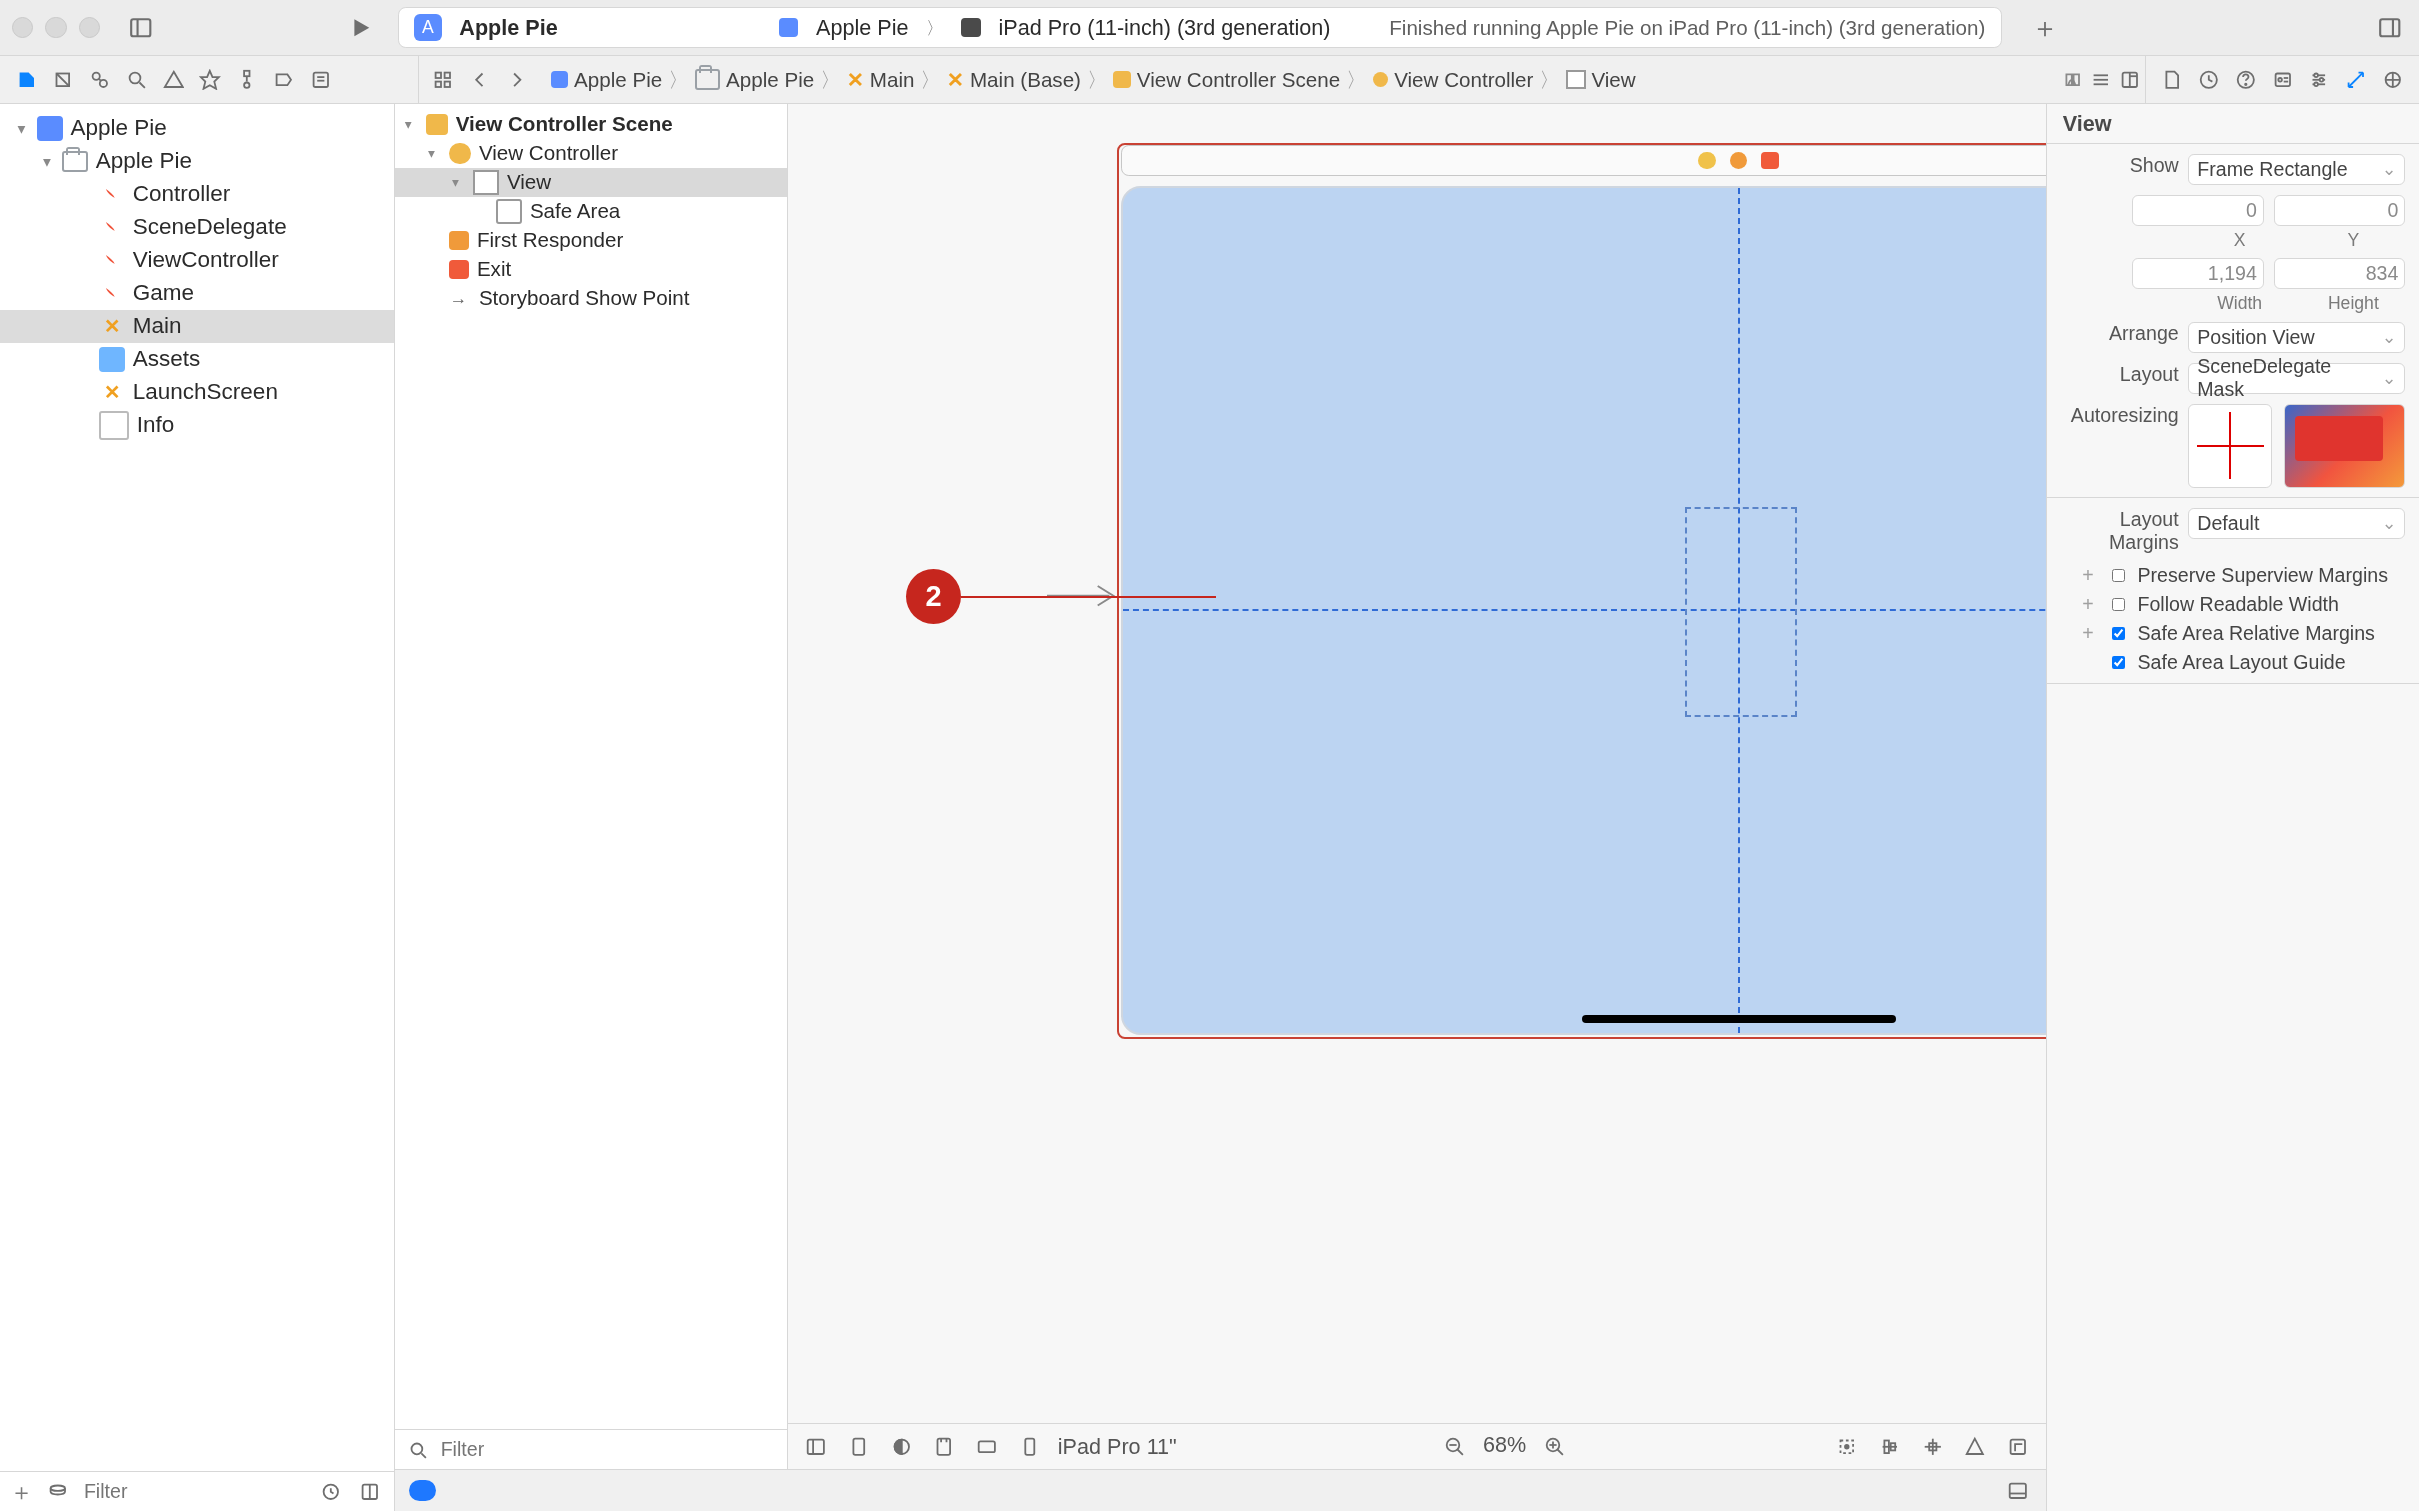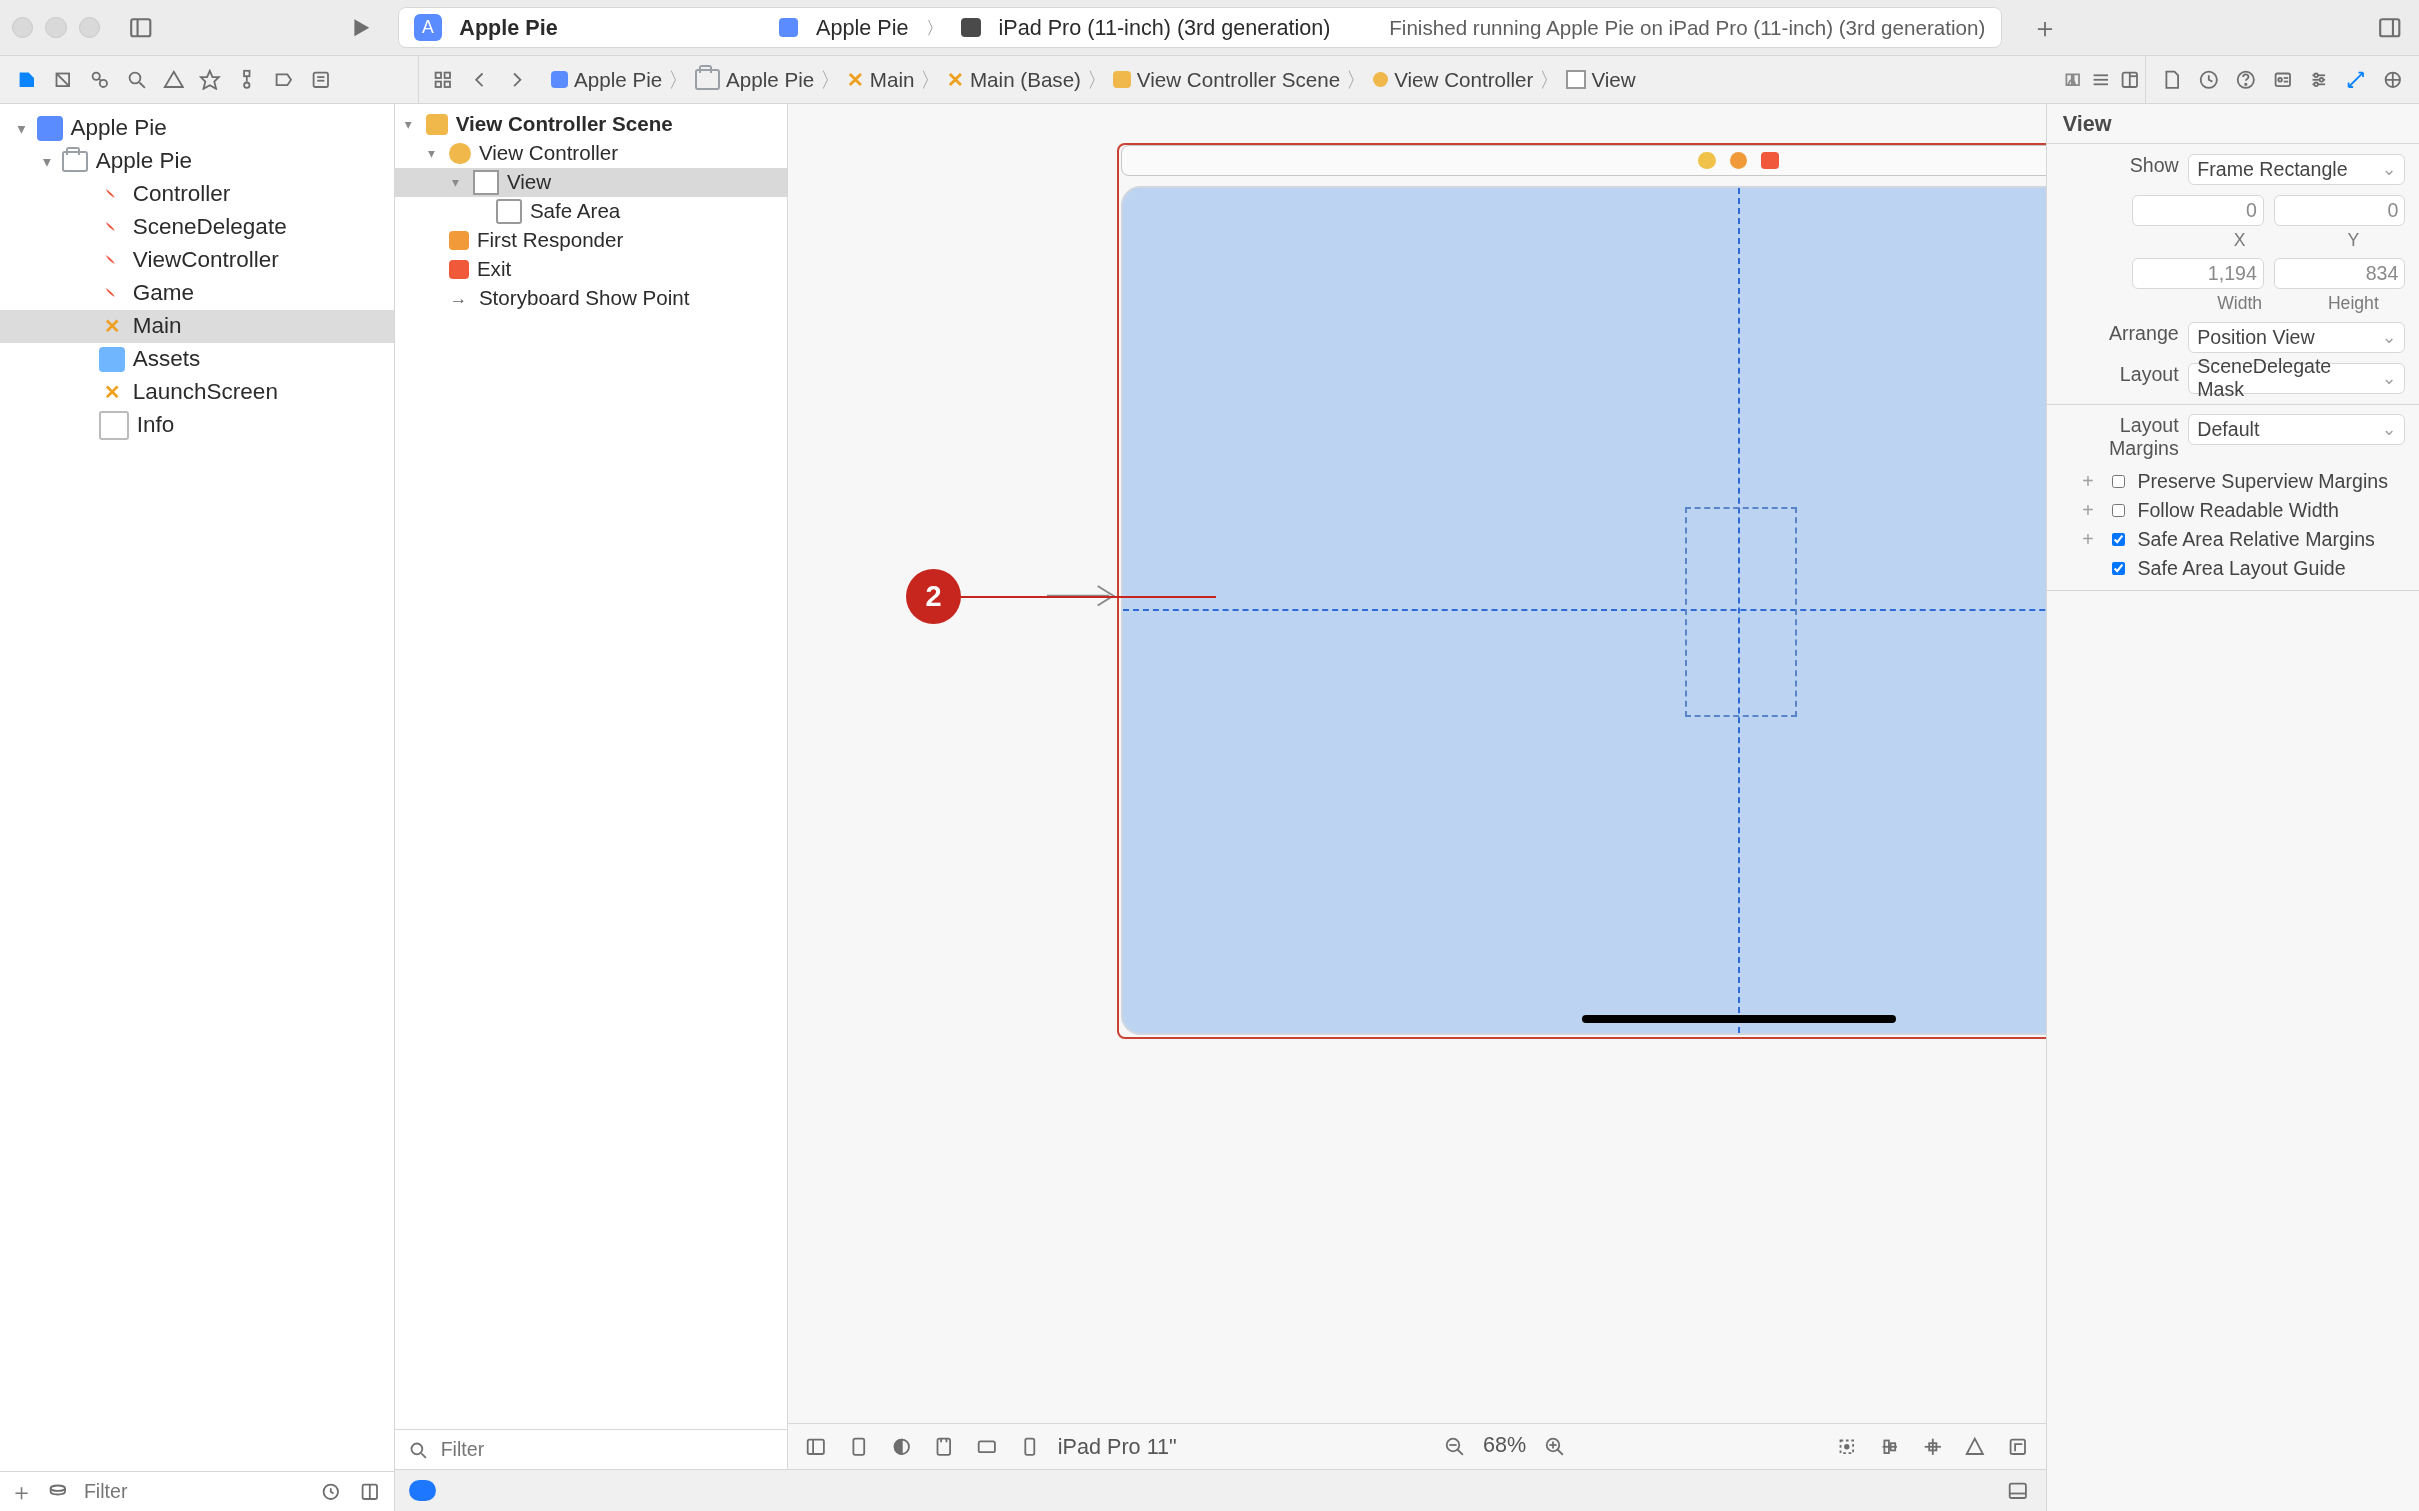--- a/index.html
+++ b/index.html
@@ -688,20 +688,27 @@
               <span class="chev-r">⌄</span>
             </div>
         </div>
         <div class="form-row">
           <div class="lab">Layout</div>
           <div class="select">
               <span>SceneDelegate Mask</span>
               <span class="chev-r">⌄</span>
             </div>
         </div>
+        <div class="form-row" style="align-items:flex-start">
+          <div class="lab">Autoresizing</div>
+          <div class="autosize val">
+            <div class="struts"></div>
+            <div class="preview"></div>
+          </div>
+        </div>
 
         <div class="divider"></div>
 
         <div class="form-row">
           <div class="lab">Layout Margins</div>
           <div class="select">
               <span>Default</span>
               <span class="chev-r">⌄</span>
             </div>
         </div>

